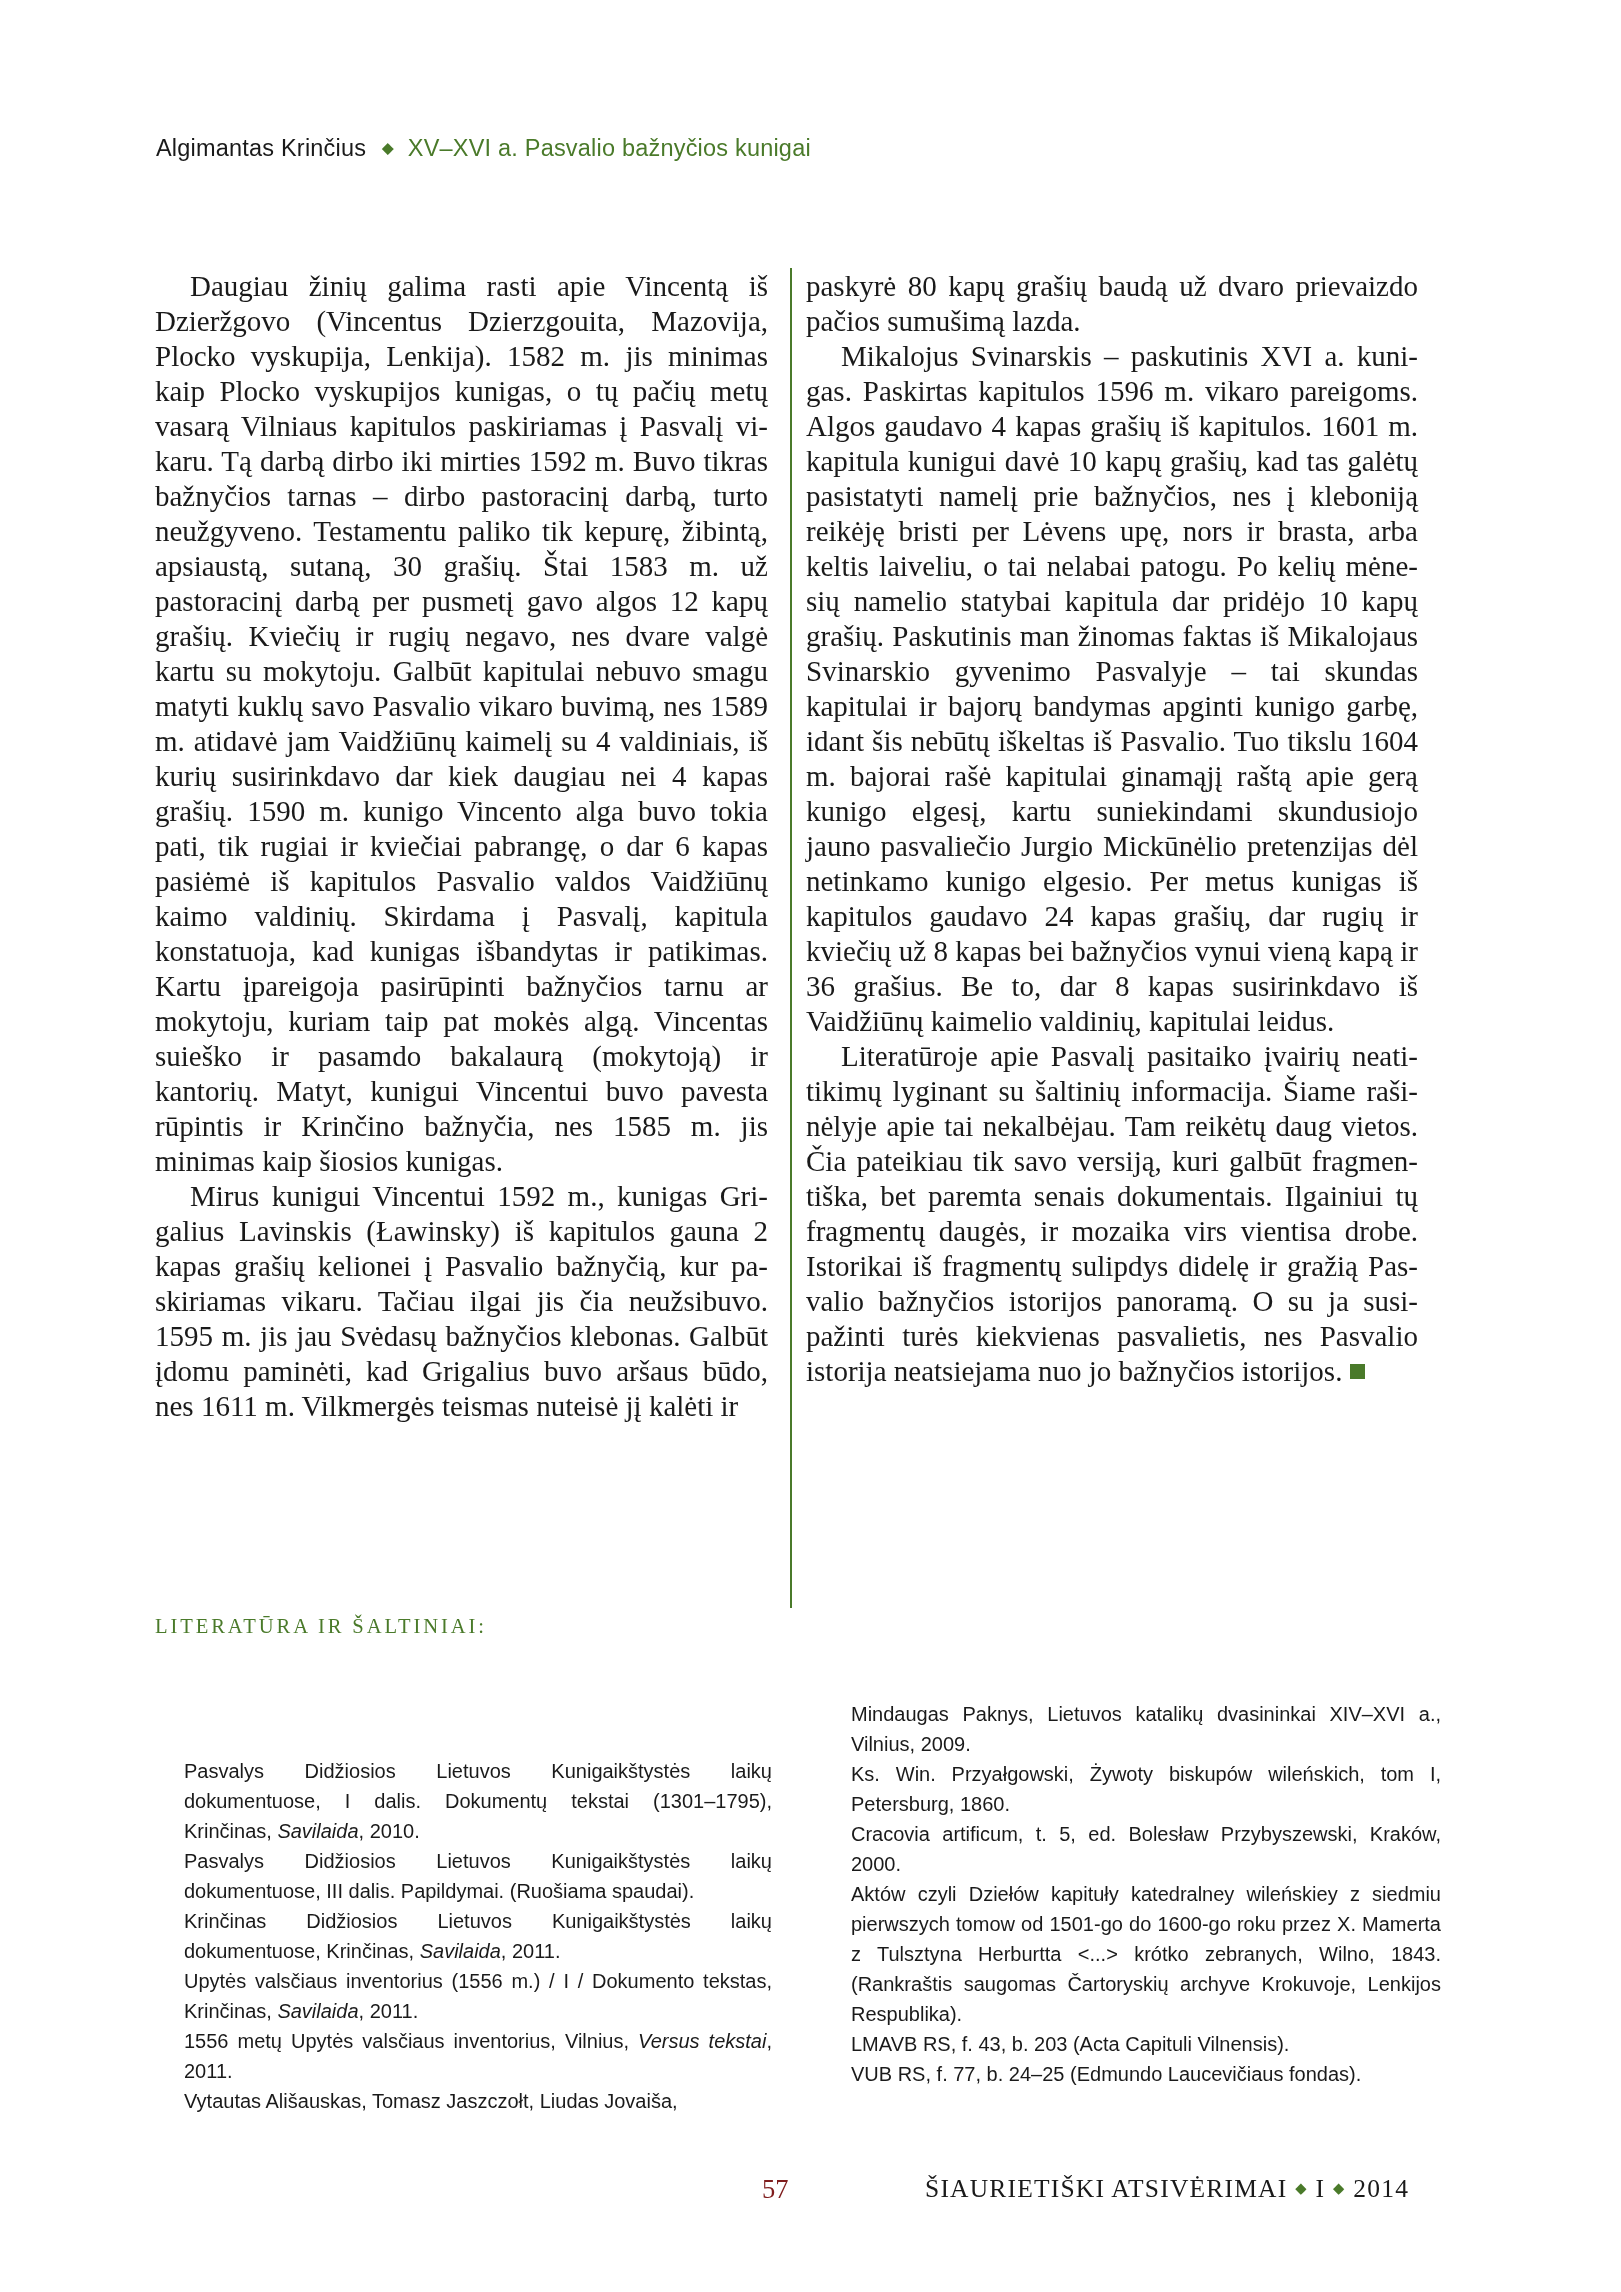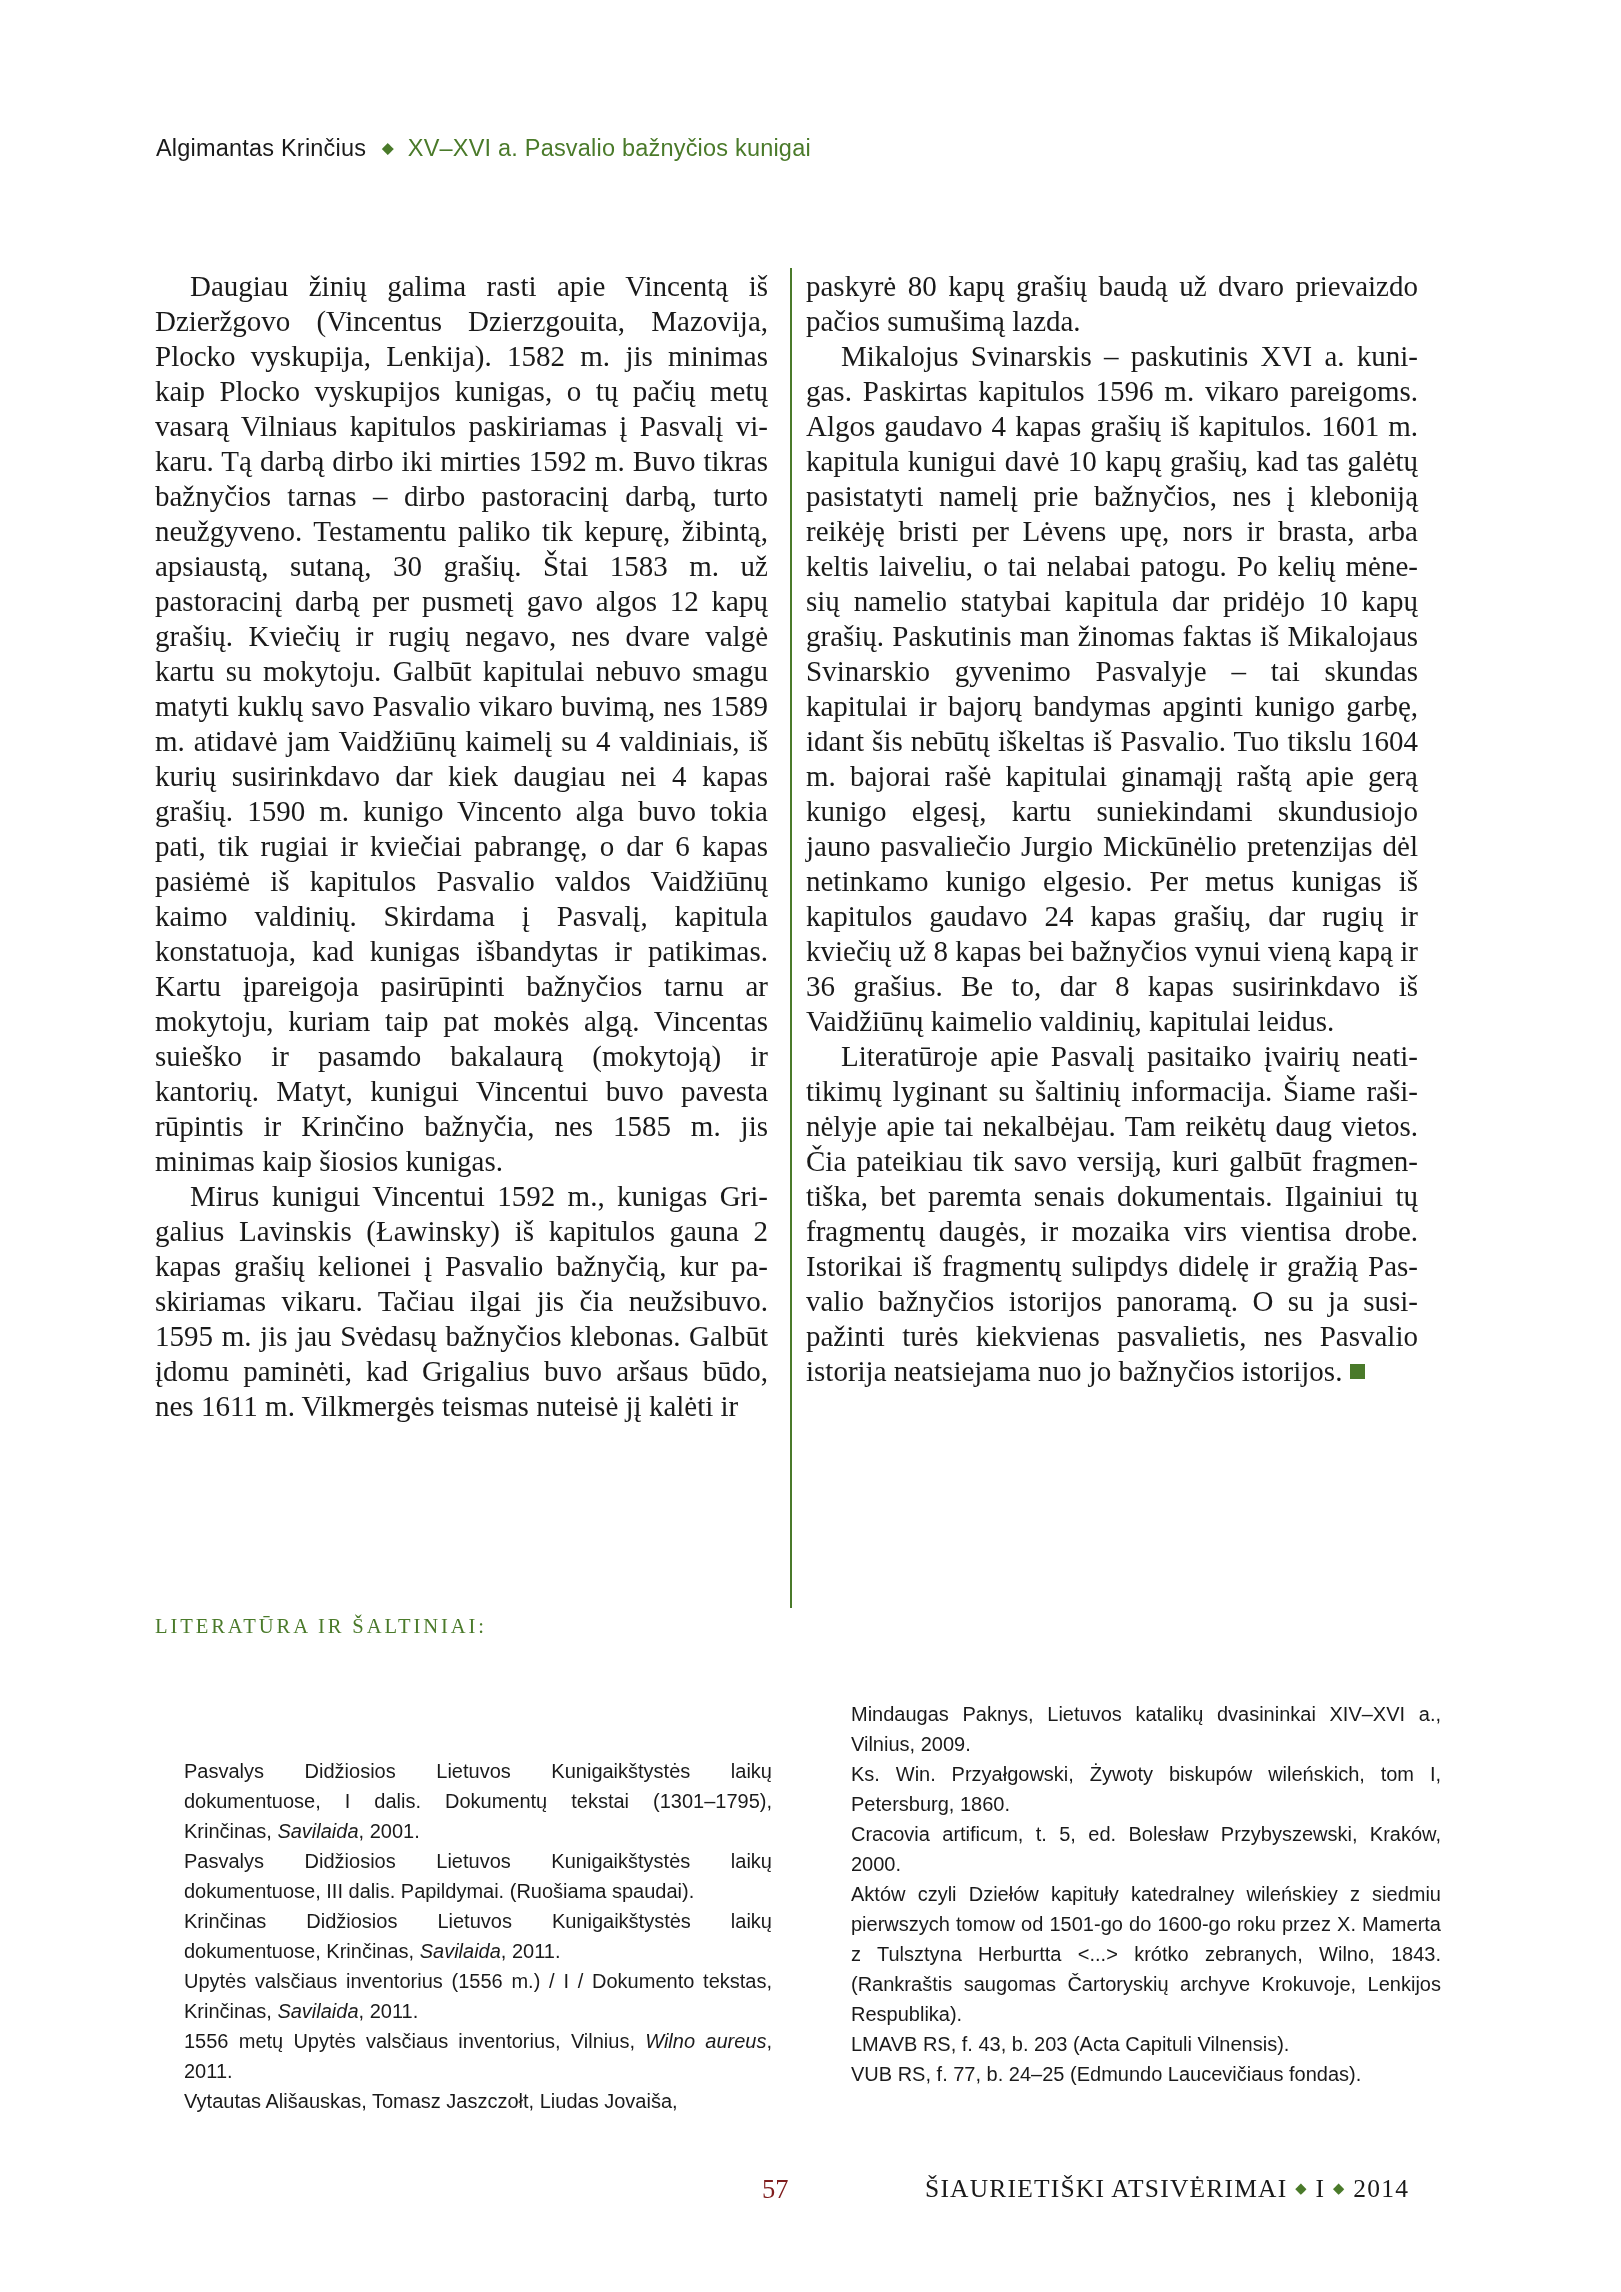--- a/index.html
+++ b/index.html
@@ -76,25 +76,25 @@
 
 <div class="col col-right">
   <p>paskyrė 80 kapų grašių baudą už dvaro prievaizdo pačios sumušimą lazda.</p>
   <p class="indent">Mikalojus Svinarskis – paskutinis XVI a. kuni­gas. Paskirtas kapitulos 1596 m. vikaro pareigoms. Algos gaudavo 4 kapas grašių iš kapitulos. 1601 m. kapitula kunigui davė 10 kapų grašių, kad tas galė­tų pasistatyti namelį prie bažnyčios, nes į kleboniją reikėję bristi per Lėvens upę, nors ir brasta, arba keltis laiveliu, o tai nelabai patogu. Po kelių mėne­sių namelio statybai kapitula dar pridėjo 10 kapų grašių. Paskutinis man žinomas faktas iš Mikalo­jaus Svinarskio gyvenimo Pasvalyje – tai skundas kapitulai ir bajorų bandymas apginti kunigo gar­bę, idant šis nebūtų iškeltas iš Pasvalio. Tuo tikslu 1604 m. bajorai rašė kapitulai ginamąjį raštą apie gerą kunigo elgesį, kartu suniekindami skundusio­jo jauno pasvaliečio Jurgio Mickūnėlio pretenzijas dėl netinkamo kunigo elgesio. Per metus kunigas iš kapitulos gaudavo 24 kapas grašių, dar rugių ir kviečių už 8 kapas bei bažnyčios vynui vieną kapą ir 36 grašius. Be to, dar 8 kapas susirinkdavo iš Vaidžiūnų kaimelio valdinių, kapitulai leidus.</p>
   <p class="indent"><span>Literatūroje apie Pasvalį pasitaiko įvairių neati­tikimų lyginant su šaltinių informacija. Šiame raši­nėlyje apie tai nekalbėjau. Tam reikėtų daug vietos. Čia pateikiau tik savo versiją, kuri galbūt fragmen­tiška, bet paremta senais dokumentais. Ilgainiui tų fragmentų daugės, ir mozaika virs vientisa drobe. Istorikai iš fragmentų sulipdys didelę ir gražią Pas­valio bažnyčios istorijos panoramą. O su ja susi­pažinti turės kiekvienas pasvalietis, nes Pasvalio istorija neatsiejama nuo jo bažnyčios istorijos.</span><span class="end-mark"></span></p>
 </div>
 
 <div class="biblio-heading">LITERATŪRA IR ŠALTINIAI:</div>
 
 <div class="biblio-col biblio-left">
-  <p class="entry"><span>Pasvalys Didžiosios Lietuvos Kunigaikštystės laikų dokumentuose, I dalis. Dokumentų tekstai (1301–1795), Krinčinas, </span><i>Savilaida</i><span>, 2001.</span></p>
+  <p class="entry"><span>Pasvalys Didžiosios Lietuvos Kunigaikštystės laikų dokumentuose, I dalis. Dokumentų tekstai (1301–1795), Krinčinas, </span><i>Savilaida</i><span>, 2010.</span></p>
   <p class="entry"><span>Pasvalys Didžiosios Lietuvos Kunigaikštystės laikų dokumentuose, III dalis. Papildymai. (Ruošiama spaudai).</span><i></i><span></span></p>
   <p class="entry"><span>Krinčinas Didžiosios Lietuvos Kunigaikštystės laikų dokumentuose, Krinčinas, </span><i>Savilaida</i><span>, 2011.</span></p>
   <p class="entry"><span>Upytės valsčiaus inventorius (1556 m.) / I / Dokumento tekstas, Krinčinas, </span><i>Savilaida</i><span>, 2011.</span></p>
-  <p class="entry"><span>1556 metų Upytės valsčiaus inventorius, Vilnius, </span><i>Wilno aureus</i><span>, 2011.</span></p>
+  <p class="entry"><span>1556 metų Upytės valsčiaus inventorius, Vilnius, </span><i>Versus tekstai</i><span>, 2011.</span></p>
   <p class="entry"><span>Vytautas Ališauskas, Tomasz Jaszczołt, Liudas Jovaiša,</span><i></i><span></span></p>
 </div>
 
 <div class="biblio-col biblio-right">
   <p class="entry"><span>Mindaugas Paknys, Lietuvos katalikų dvasininkai XIV–XVI a., Vilnius, 2009.</span></p>
   <p class="entry"><span>Ks. Win. Przyałgowski, Żywoty biskupów wileńskich, tom I, Petersburg, 1860.</span></p>
   <p class="entry"><span>Cracovia artificum, t. 5, ed. Bolesław Przybyszewski, Kraków, 2000.</span></p>
   <p class="entry"><span>Aktów czyli Dziełów kapituły katedralney wileńskiey z siedmiu pierwszych tomow od 1501-go do 1600-go roku przez X. Mamerta z Tulsztyna Herburtta &lt;...&gt; krótko zebranych, Wilno, 1843. (Rankraštis saugomas Čartoryskių archyve Krokuvoje, Lenkijos Respublika).</span></p>
   <p class="entry"><span>LMAVB RS, f. 43, b. 203 (Acta Capituli Vilnensis).</span></p>
   <p class="entry"><span>VUB RS, f. 77, b. 24–25 (Edmundo Laucevičiaus fondas).</span></p>

